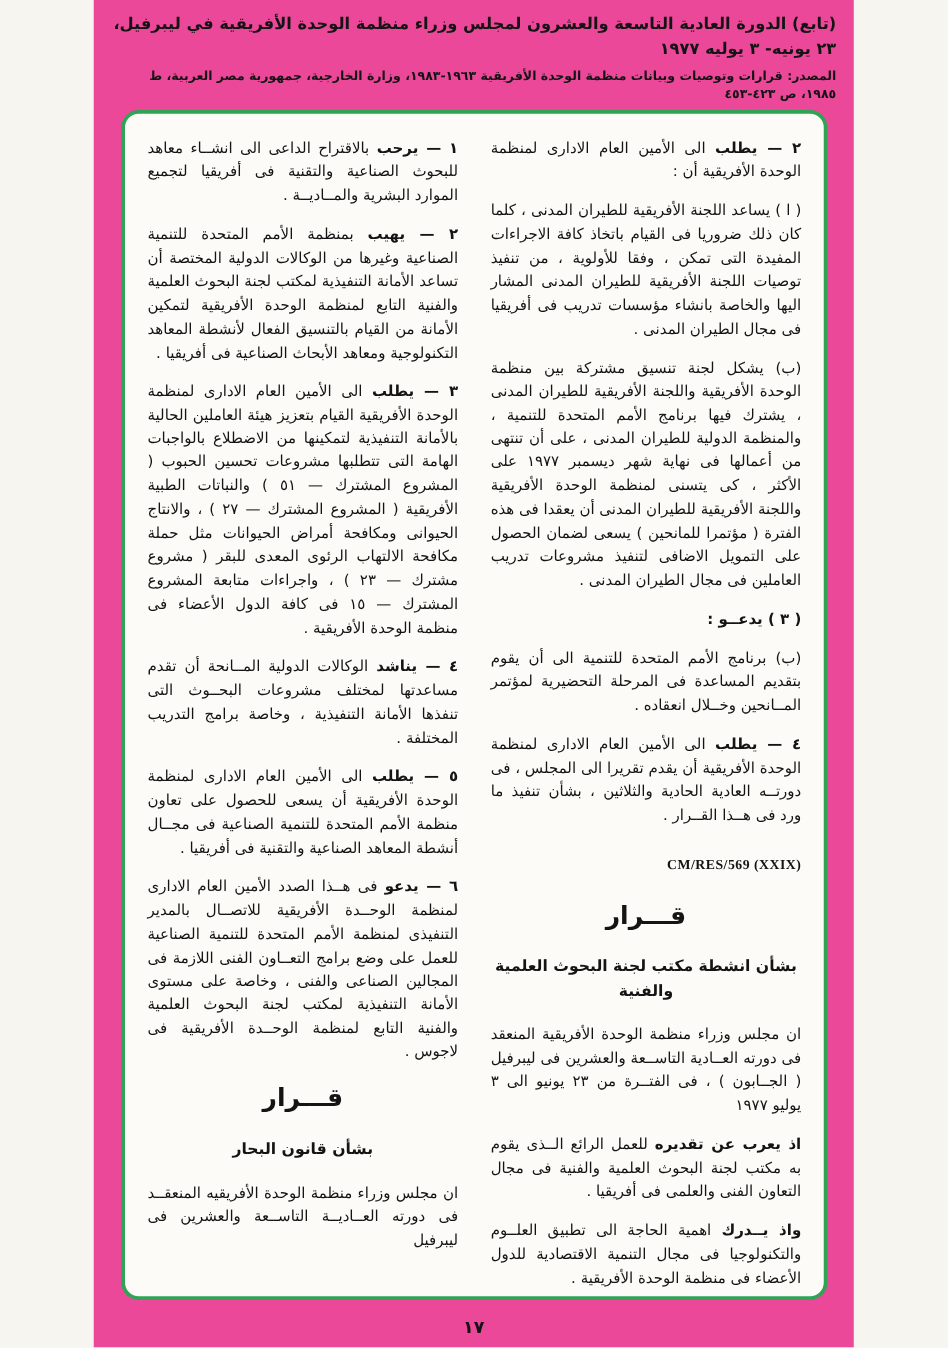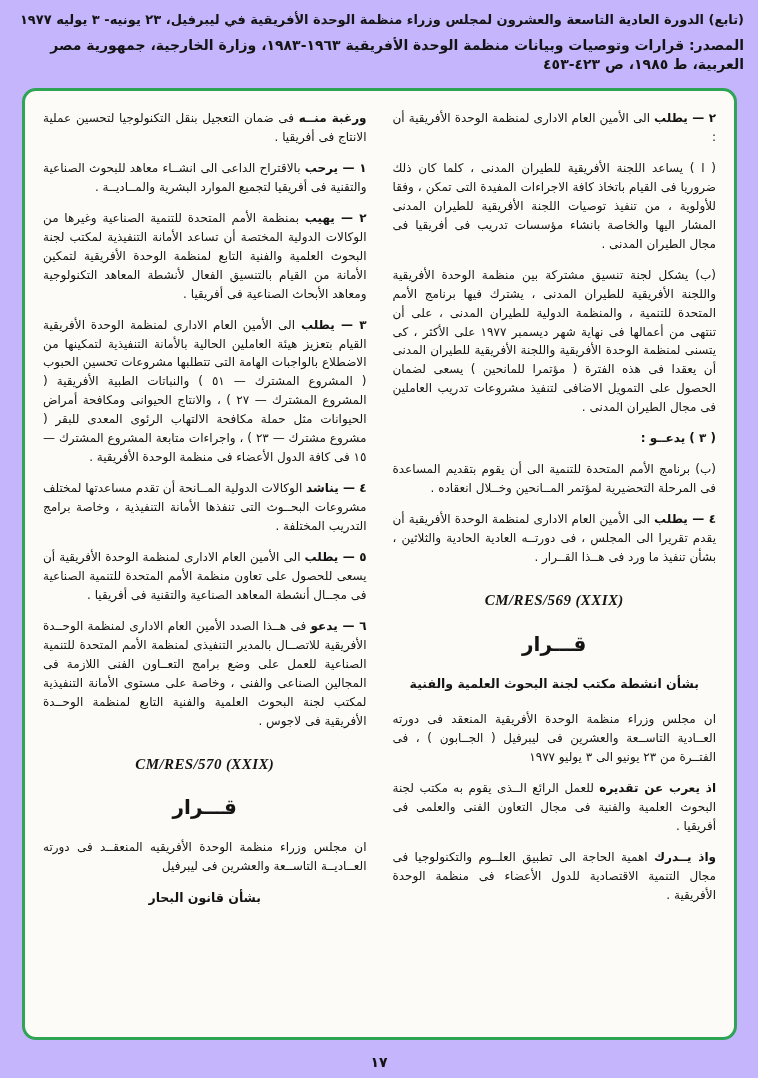--- a/index.html
+++ b/index.html
@@ -3,42 +3,42 @@
 <meta charset="utf-8">
 <style>
   html, body {
     margin: 0;
     padding: 0;
     background: #f6f5f0;
     font-family: "DejaVu Sans", sans-serif;
   }
   .page {
     position: relative;
-    width: 758px;
+    width: 608px;
     height: 1078px;
-    background: #c4b5fd;
+    background: #ec4899;
     color: #141414;
     overflow: hidden;
     margin: 0 auto;
   }
   .doc-header {
     position: absolute;
     top: 10px;
     right: 14px;
     left: 14px;
     direction: rtl;
     text-align: right;
   }
   .hl1 {
     font-size: 13px;
     font-weight: bold;
     line-height: 1.5;
   }
   .hl2 {
-    font-size: 14px;
+    font-size: 10px;
     font-weight: bold;
     margin-top: 6px;
     line-height: 1.4;
   }
   .frame {
     position: absolute;
     top: 88px;
     left: 22px;
     right: 21px;
     bottom: 38px;
@@ -59,27 +59,26 @@
     flex: 1 1 0;
     direction: rtl;
     text-align: justify;
     font-size: 12px;
     line-height: 1.58;
   }
   .block { margin: 0 0 12px 0; }
   .block.p { }
   .block.ref {
     direction: ltr;
-    text-align: center;
+    text-align: right;
     font-family: "Liberation Serif", serif;
     font-weight: bold;
-    font-size: 15px;
+    font-size: 11px;
     letter-spacing: 0.4px;
     margin: 22px 0 16px 0;
-    font-style: italic;
   }
   .block.h {
     text-align: center;
     font-weight: bold;
     font-size: 20px;
     margin: 4px 0 14px 0;
   }
   .block.sh {
     text-align: center;
     font-weight: bold;
@@ -117,31 +116,29 @@
           <div class="block p"><span>(ب) برنامج الأمم المتحدة للتنمية الى أن يقوم بتقديم المساعدة فى المرحلة التحضيرية لمؤتمر المــانحين وخــلال انعقاده .</span></div>
           <div class="block p"><span class="bold">٤ — يطلب</span><span> الى الأمين العام الادارى لمنظمة الوحدة الأفريقية أن يقدم تقريرا الى المجلس ، فى دورتــه العادية الحادية والثلاثين ، بشأن تنفيذ ما ورد فى هــذا القــرار .</span></div>
           <div class="block ref"><span>CM/RES/569 (XXIX)</span></div>
           <div class="block h"><span>قـــرار</span></div>
           <div class="block sh"><span>بشأن انشطة مكتب لجنة البحوث العلمية والفنية</span></div>
           <div class="block p"><span>ان مجلس وزراء منظمة الوحدة الأفريقية المنعقد فى دورته العــادية التاســعة والعشرين فى ليبرفيل ( الجــابون ) ، فى الفتــرة من ٢٣ يونيو الى ٣ يوليو ١٩٧٧</span></div>
           <div class="block p"><span class="bold">اذ يعرب عن تقديره</span><span> للعمل الرائع الــذى يقوم به مكتب لجنة البحوث العلمية والفنية فى مجال التعاون الفنى والعلمى فى أفريقيا .</span></div>
           <div class="block p"><span class="bold">واذ يــدرك</span><span> اهمية الحاجة الى تطبيق العلــوم والتكنولوجيا فى مجال التنمية الاقتصادية للدول الأعضاء فى منظمة الوحدة الأفريقية .</span></div>
         </section>
       <section class="column">
-          <div class="block p"><span class="bold">ورغبة منــه</span><span> فى ضمان التعجيل بنقل التكنولوجيا لتحسين عملية الانتاج فى أفريقيا .</span></div>
           <div class="block p"><span class="bold">١ — يرحب</span><span> بالاقتراح الداعى الى انشــاء معاهد للبحوث الصناعية والتقنية فى أفريقيا لتجميع الموارد البشرية والمــاديــة .</span></div>
           <div class="block p"><span class="bold">٢ — يهيب</span><span> بمنظمة الأمم المتحدة للتنمية الصناعية وغيرها من الوكالات الدولية المختصة أن تساعد الأمانة التنفيذية لمكتب لجنة البحوث العلمية والفنية التابع لمنظمة الوحدة الأفريقية لتمكين الأمانة من القيام بالتنسيق الفعال لأنشطة المعاهد التكنولوجية ومعاهد الأبحاث الصناعية فى أفريقيا .</span></div>
           <div class="block p"><span class="bold">٣ — يطلب</span><span> الى الأمين العام الادارى لمنظمة الوحدة الأفريقية القيام بتعزيز هيئة العاملين الحالية بالأمانة التنفيذية لتمكينها من الاضطلاع بالواجبات الهامة التى تتطلبها مشروعات تحسين الحبوب ( المشروع المشترك — ٥١ ) والنباتات الطبية الأفريقية ( المشروع المشترك — ٢٧ ) ، والانتاج الحيوانى ومكافحة أمراض الحيوانات مثل حملة مكافحة الالتهاب الرئوى المعدى للبقر ( مشروع مشترك — ٢٣ ) ، واجراءات متابعة المشروع المشترك — ١٥ فى كافة الدول الأعضاء فى منظمة الوحدة الأفريقية .</span></div>
           <div class="block p"><span class="bold">٤ — يناشد</span><span> الوكالات الدولية المــانحة أن تقدم مساعدتها لمختلف مشروعات البحــوث التى تنفذها الأمانة التنفيذية ، وخاصة برامج التدريب المختلفة .</span></div>
           <div class="block p"><span class="bold">٥ — يطلب</span><span> الى الأمين العام الادارى لمنظمة الوحدة الأفريقية أن يسعى للحصول على تعاون منظمة الأمم المتحدة للتنمية الصناعية فى مجــال أنشطة المعاهد الصناعية والتقنية فى أفريقيا .</span></div>
           <div class="block p"><span class="bold">٦ — يدعو</span><span> فى هــذا الصدد الأمين العام الادارى لمنظمة الوحــدة الأفريقية للاتصــال بالمدير التنفيذى لمنظمة الأمم المتحدة للتنمية الصناعية للعمل على وضع برامج التعــاون الفنى اللازمة فى المجالين الصناعى والفنى ، وخاصة على مستوى الأمانة التنفيذية لمكتب لجنة البحوث العلمية والفنية التابع لمنظمة الوحــدة الأفريقية فى لاجوس .</span></div>
-          <div class="block ref"><span>CM/RES/570 (XXIX)</span></div>
           <div class="block h"><span>قـــرار</span></div>
+          <div class="block sh"><span>بشأن قانون البحار</span></div>
           <div class="block p"><span>ان مجلس وزراء منظمة الوحدة الأفريقيه المنعقــد فى دورته العــاديــة التاســعة والعشرين فى ليبرفيل</span></div>
-          <div class="block sh"><span>بشأن قانون البحار</span></div>
         </section>
     </div>
   </main>
 
   <footer class="page-footer">
     <span>١٧</span>
   </footer>
 
 </div>
 

